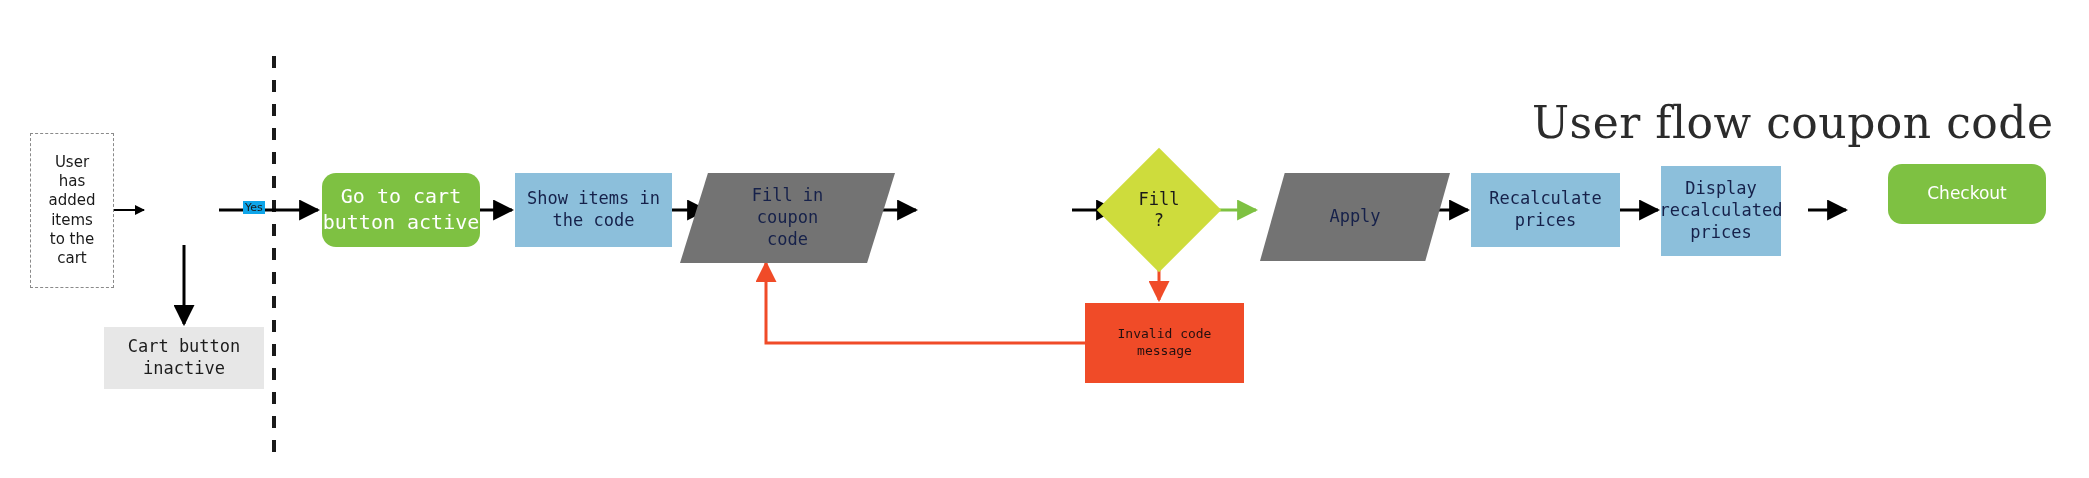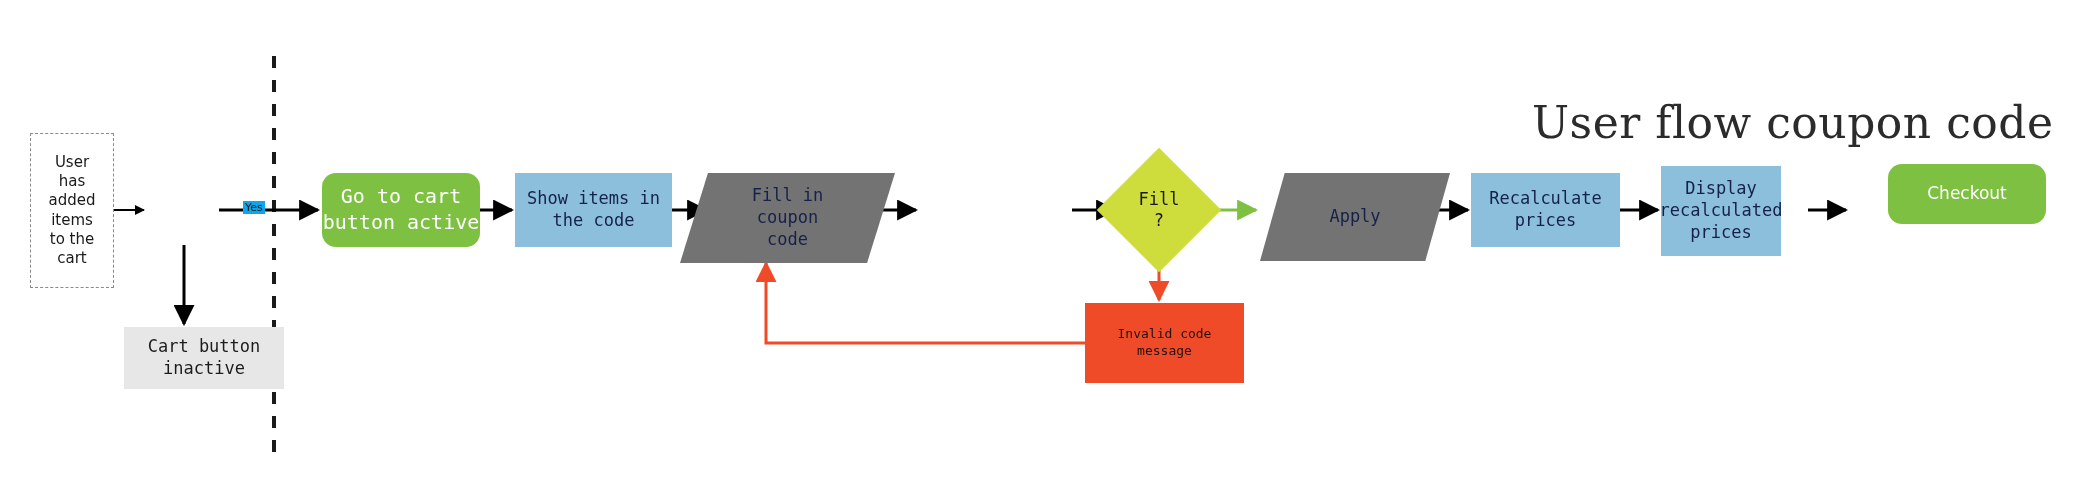--- a/index.html
+++ b/index.html
@@ -46,21 +46,20 @@
   }
   .rect-blue {
     background: #8cbfdb;
     color: #16214a;
     font-size: 17px;
   }
   .rect-grey {
     background: #e7e7e7;
     color: #1c1c1c;
     font-size: 17px;
-    margin-left: 20px;
   }
   .rect-red {
     background: #f04b28;
     color: #241010;
     font-size: 13px;
   }
   .para-cyan {
     background: #737373;
     color: #16214a;
     font-size: 17px;

